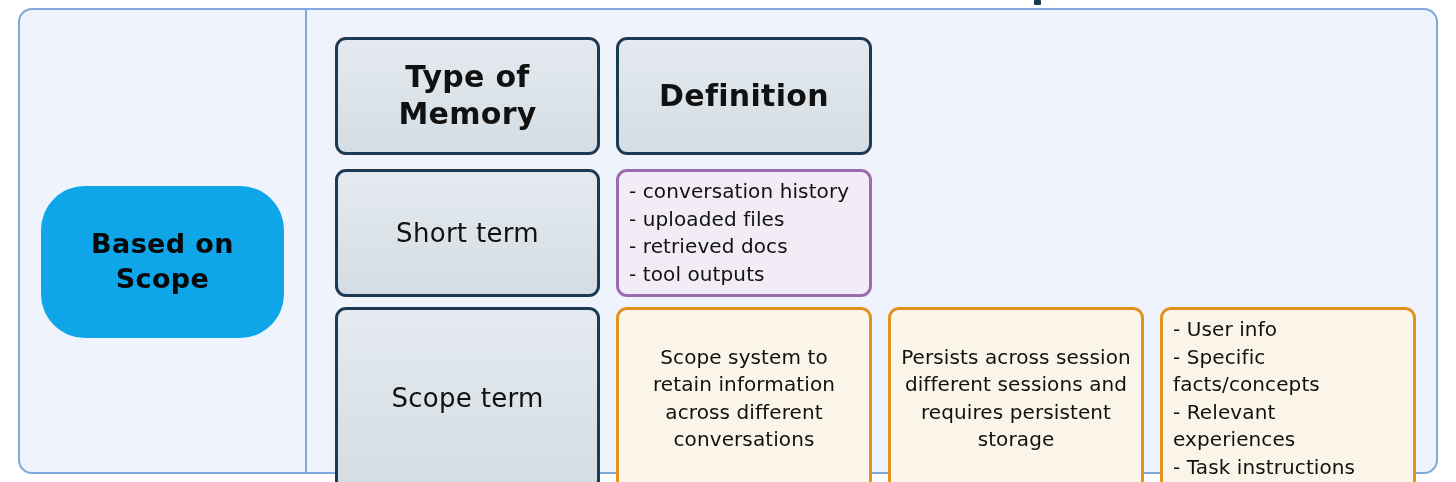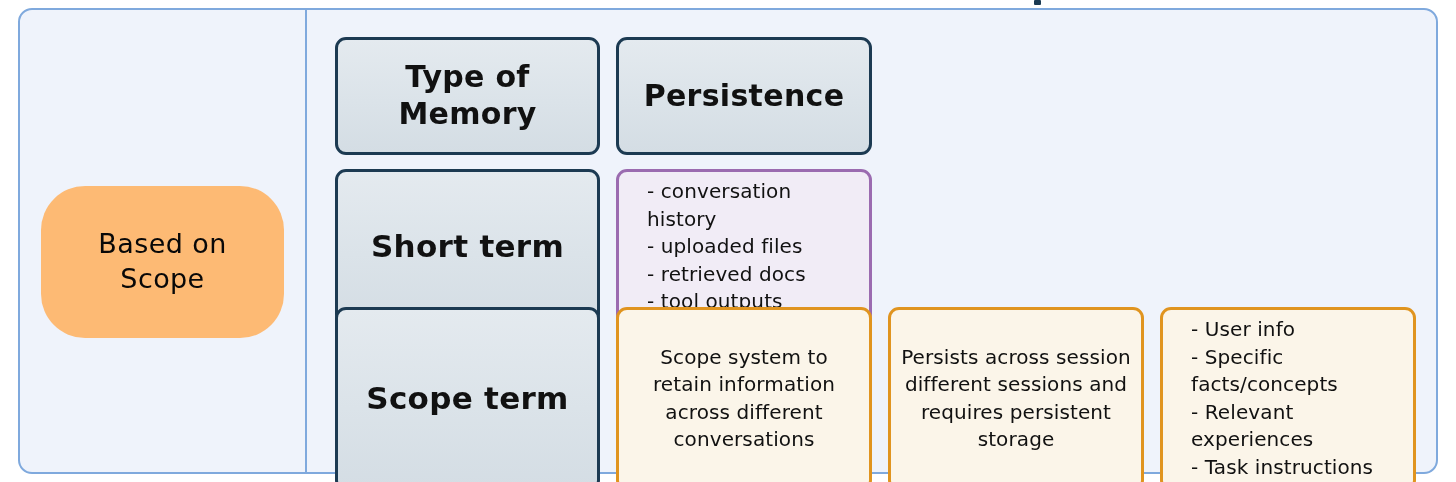--- a/index.html
+++ b/index.html
@@ -60,28 +60,28 @@
     width: 285px;
     height: 100%;
     display: flex;
     align-items: center;
     justify-content: center;
   }
 
   .scope-chip {
     width: 243px;
     height: 152px;
-    background: #fdba74;
+    background: #0ea5e9;
     border-radius: 44px;
     display: flex;
     align-items: center;
     justify-content: center;
     text-align: center;
     font-family: "DejaVu Sans", sans-serif;
-    font-weight: normal;
+    font-weight: bold;
     font-size: 27px;
     line-height: 1.28;
     color: #080808;
     letter-spacing: 0.4px;
     margin-top: 41px;
   }
 
   
   .table-pane {
     position: absolute;
@@ -123,22 +123,22 @@
   }
 
   .cell-head-text {
     font-weight: bold;
     font-size: 30px;
     line-height: 1.22;
     letter-spacing: 0.3px;
   }
 
   .cell-label-text {
-    font-weight: bold;
-    font-size: 31px;
+    font-weight: normal;
+    font-size: 26px;
     line-height: 1.2;
     letter-spacing: 0.3px;
   }
 
   
   .cell-purple {
     background: #f1ecf6;
     border: 3px solid #9b6bb0;
   }
 
@@ -151,21 +151,21 @@
   .cell-body-text {
     font-size: 20px;
     line-height: 1.38;
     font-weight: normal;
     letter-spacing: 0.1px;
   }
 
   
   .cell-list {
     justify-content: flex-start;
-    padding-left: 28px;
+    padding-left: 10px;
   }
 
   .cell-list .cell-body-text {
     text-align: left;
     white-space: pre-line;
   }
 </style>
 </head>
 <body>
 
@@ -185,21 +185,21 @@
     <div class="pane-divider"></div>
 
     <div class="table-pane">
 
       <div class="grid-row row-header">
         <div class="cell cell-navy">
           <span class="cell-head-text" style="white-space: pre-line;">Type of
 Memory</span>
         </div>
         <div class="cell cell-navy">
-          <span class="cell-head-text" style="white-space: pre-line;">Persistence</span>
+          <span class="cell-head-text" style="white-space: pre-line;">Definition</span>
         </div>
       </div>
 
       <div class="grid-row row-body">
         <div class="cell cell-navy">
           <span class="cell-label-text">Short term</span>
         </div>
         <div class="cell cell-purple cell-list">
           <span class="cell-body-text">- conversation history
 - uploaded files

